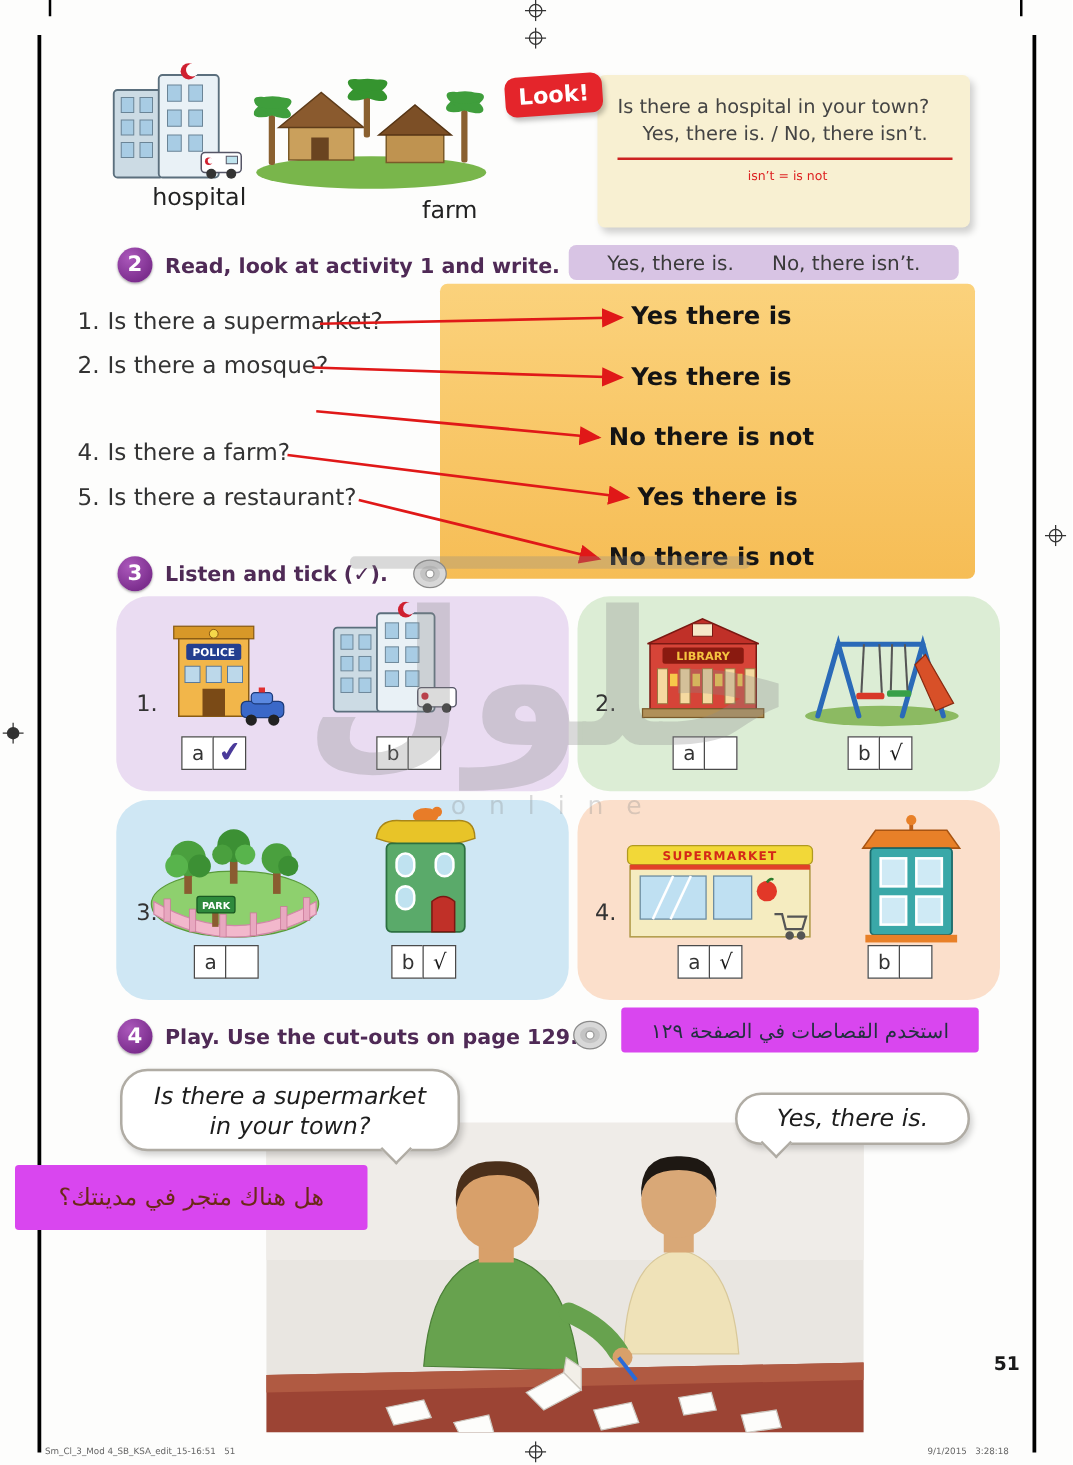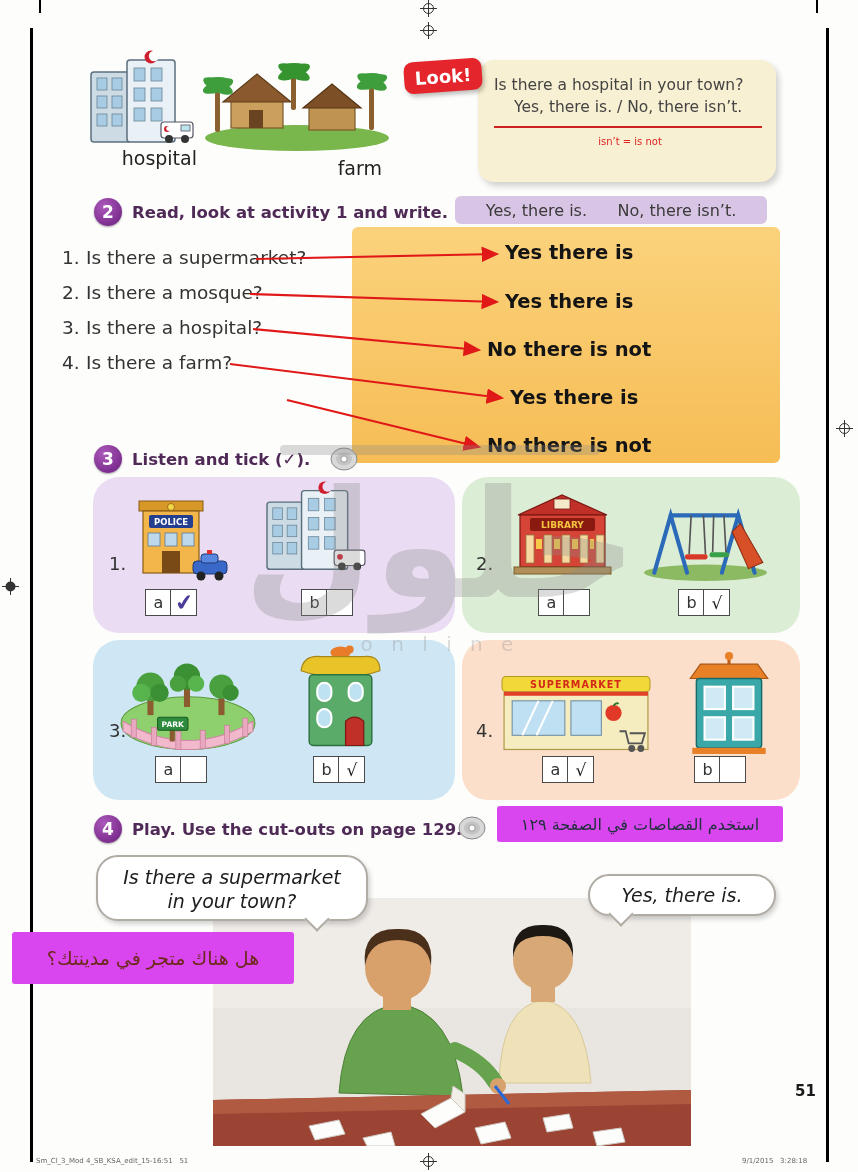--- a/index.html
+++ b/index.html
@@ -12,21 +12,21 @@
   
   .regbar { position:absolute; width:3px; background:#000; }
   .toptick { position:absolute; width:2px; height:13px; background:#000; top:0; }
   .crosshair { position:absolute; width:17px; height:17px; }
 
   
   .vocab-label { position:absolute; font-size:19px; color:#222; text-align:right; }
 
   
   .look-box { position:absolute; left:478px; top:60px; width:298px; height:122px;
-    background:#f8f0d2; border-radius:16px; box-shadow:3px 4px 6px rgba(0,0,0,.18);
+    background:#f8f0d2; border-radius:6px; box-shadow:3px 4px 6px rgba(0,0,0,.18);
     padding:14px 10px 0 16px; }
   .look-line { font-size:15.5px; color:#444; line-height:22px; }
   .look-line2 { padding-left:20px; }
   .look-divider { border-top:2px solid #c22; margin:8px 4px 0 0; }
   .look-note { color:#d22; font-size:10px; text-align:center; margin-top:8px; }
   .look-badge { position:absolute; left:404px; top:60px; width:78px; height:32px;
     background:#e4252b; color:#fff; font-weight:bold; font-size:18px; border-radius:9px;
     display:flex; align-items:center; justify-content:center; transform:rotate(-4deg);
     box-shadow:2px 3px 4px rgba(0,0,0,.25); z-index:2; }
 
@@ -199,22 +199,22 @@
   </div>
 
   <div class="numcircle" style="left:94px; top:198px;">2</div>
   <div class="act-title" style="left:132px; top:203px;">Read, look at activity 1 and write.</div>
   <div class="options-box">Yes, there is.      No, there isn’t.</div>
 
   <div class="answers-box"></div>
 
   <div class="question" style="left:62px; top:247px;"><span class="qnum">1.</span><span>Is there a supermarket?</span></div>
   <div class="question" style="left:62px; top:282px;"><span class="qnum">2.</span><span>Is there a mosque?</span></div>
-  <div class="question" style="left:62px; top:317px;"><span class="qnum">3.</span><span>Is there a hospital?</span></div>
   <div class="question" style="left:62px; top:352px;"><span class="qnum">4.</span><span>Is there a farm?</span></div>
+  <div class="question" style="left:62px; top:388px;"><span class="qnum">5.</span><span>Is there a restaurant?</span></div>
 
   <div class="answer" style="left:505px; top:241px;">Yes there is</div>
   <div class="answer" style="left:505px; top:290px;">Yes there is</div>
   <div class="answer" style="left:487px; top:338px;">No there is not</div>
   <div class="answer" style="left:510px; top:386px;">Yes there is</div>
   <div class="answer" style="left:487px; top:434px;">No there is not</div>
 
   <svg class="arrows" width="858" height="480" viewBox="0 0 858 480">
     <defs>
       <marker id="ah" markerWidth="9" markerHeight="8" refX="7" refY="3.5" orient="auto">

